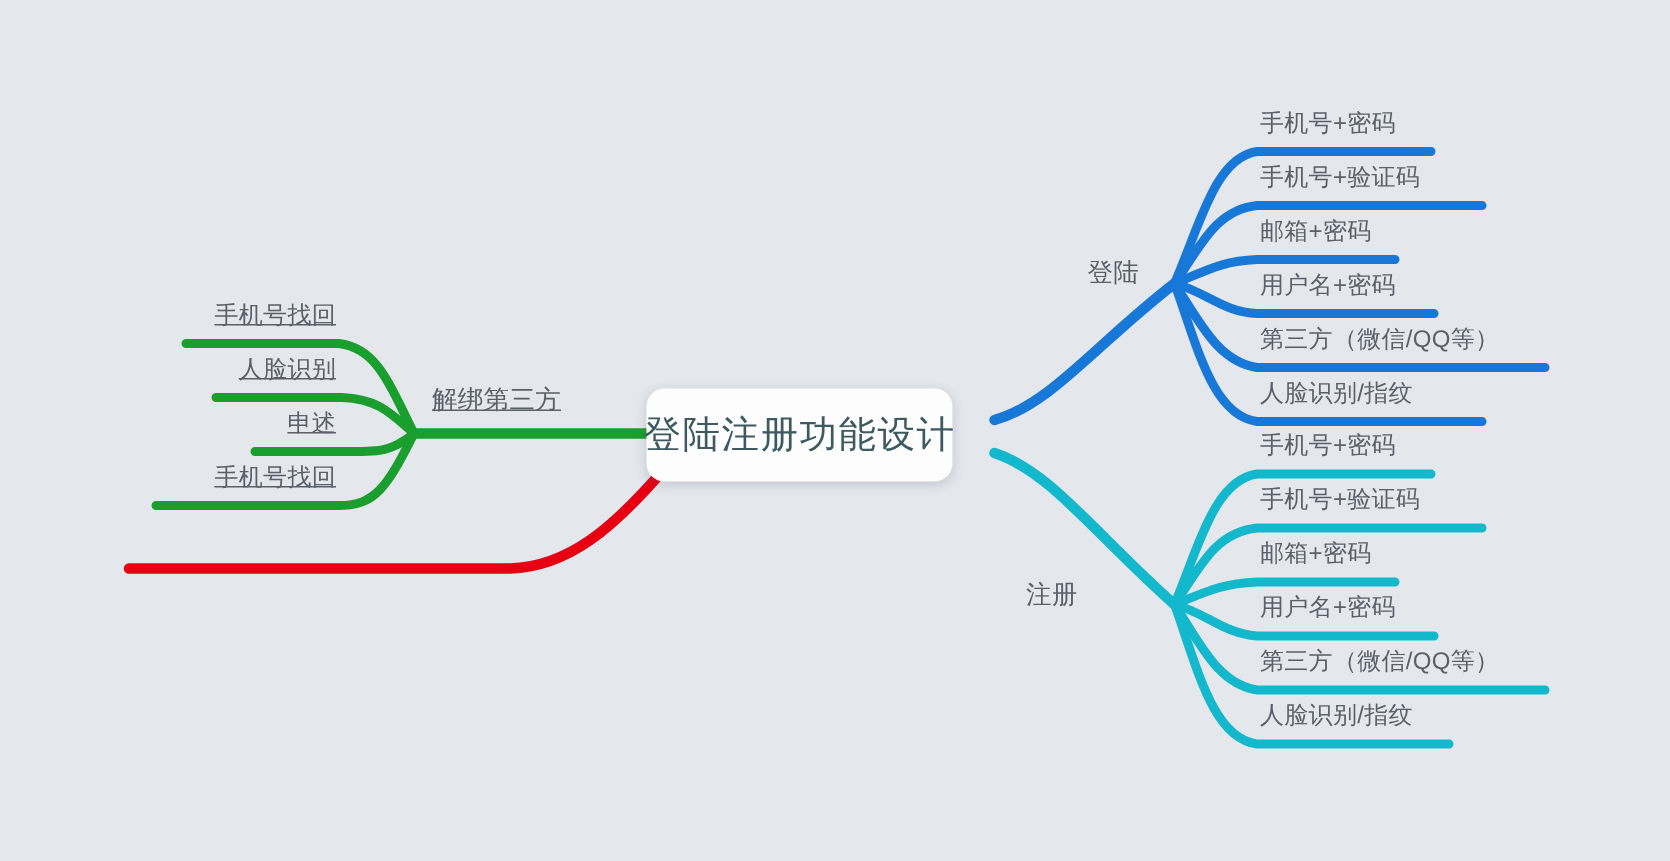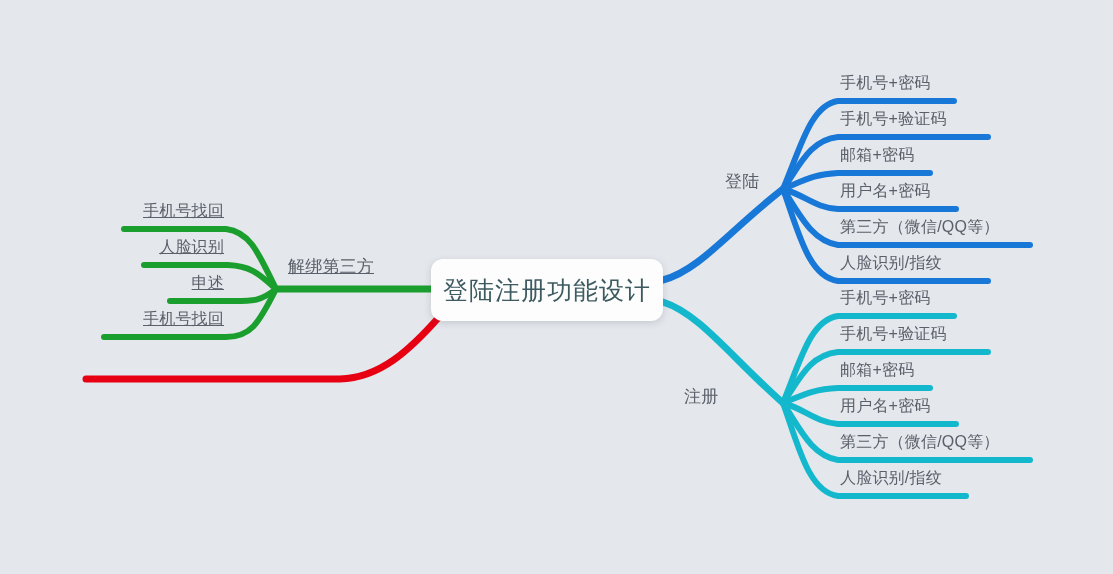--- a/index.html
+++ b/index.html
@@ -97,21 +97,21 @@
     <path d="M 431 289 L 276 289" fill="none" stroke="#1a9e2e" stroke-width="7" stroke-linecap="round"></path>
 
     <path d="M 276 289 C 258 252 250 232 226 229 L 124 229" fill="none" stroke="#1a9e2e" stroke-width="6" stroke-linecap="round"></path>
     <path d="M 276 289 C 260 275 252 266 228 265 L 144 265" fill="none" stroke="#1a9e2e" stroke-width="6" stroke-linecap="round"></path>
     <path d="M 276 289 C 260 302 252 301 228 301 L 170 301" fill="none" stroke="#1a9e2e" stroke-width="6" stroke-linecap="round"></path>
     <path d="M 276 289 C 258 325 250 337 226 337 L 104 337" fill="none" stroke="#1a9e2e" stroke-width="6" stroke-linecap="round"></path>
 
     <path d="M 440 316 C 410 350 380 378 340 379 L 86 379" fill="none" stroke="#e60012" stroke-width="7" stroke-linecap="round"></path>
   </svg>
 
-  <div class="center-card" style="left:431px; top:259px; width:232px; height:62px;">
+  <div class="center-card" style="left:431px; top:259px; width:204px; height:62px;">
     <span class="center-card-text">登陆注册功能设计</span>
   </div>
 
   <div class="node-label branch-title" style="left:725px; top:173px;text-align:right;">登陆</div>
 
   <div class="node-label branch-title" style="left:684px; top:388px;">注册</div>
 
   <div class="node-label branch-title leaf-left" style="left:374px; top:258px;">解绑第三方</div>
 
 

